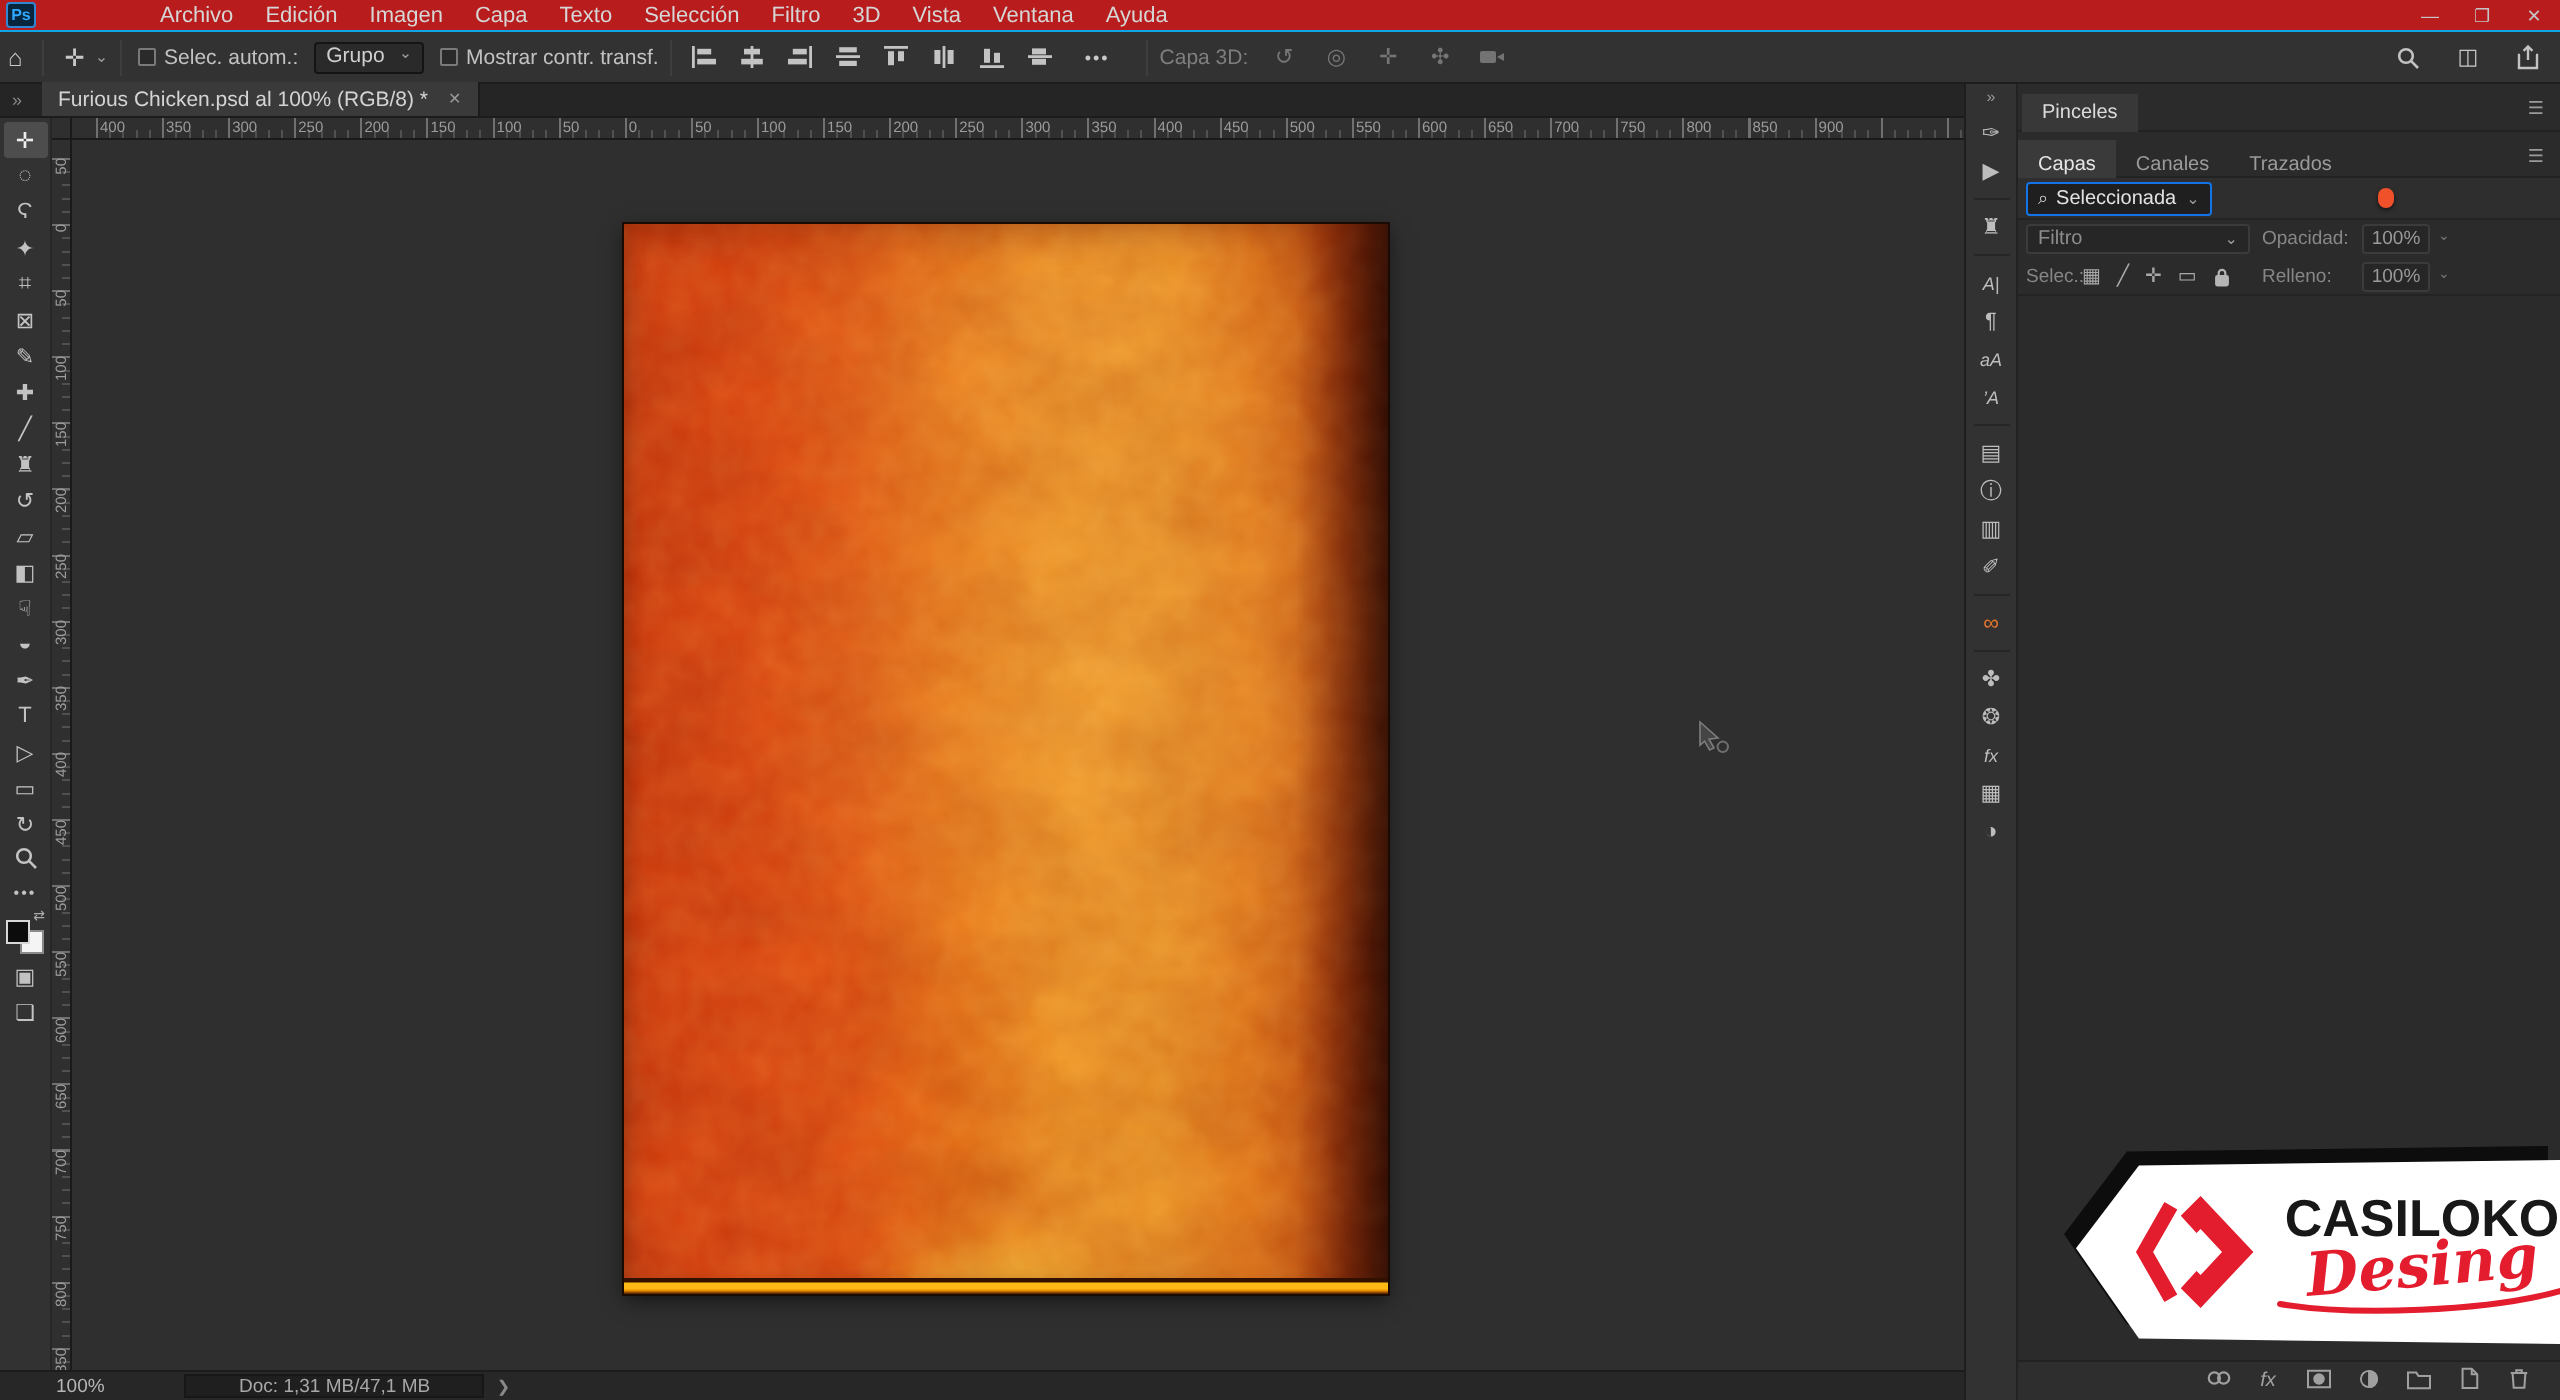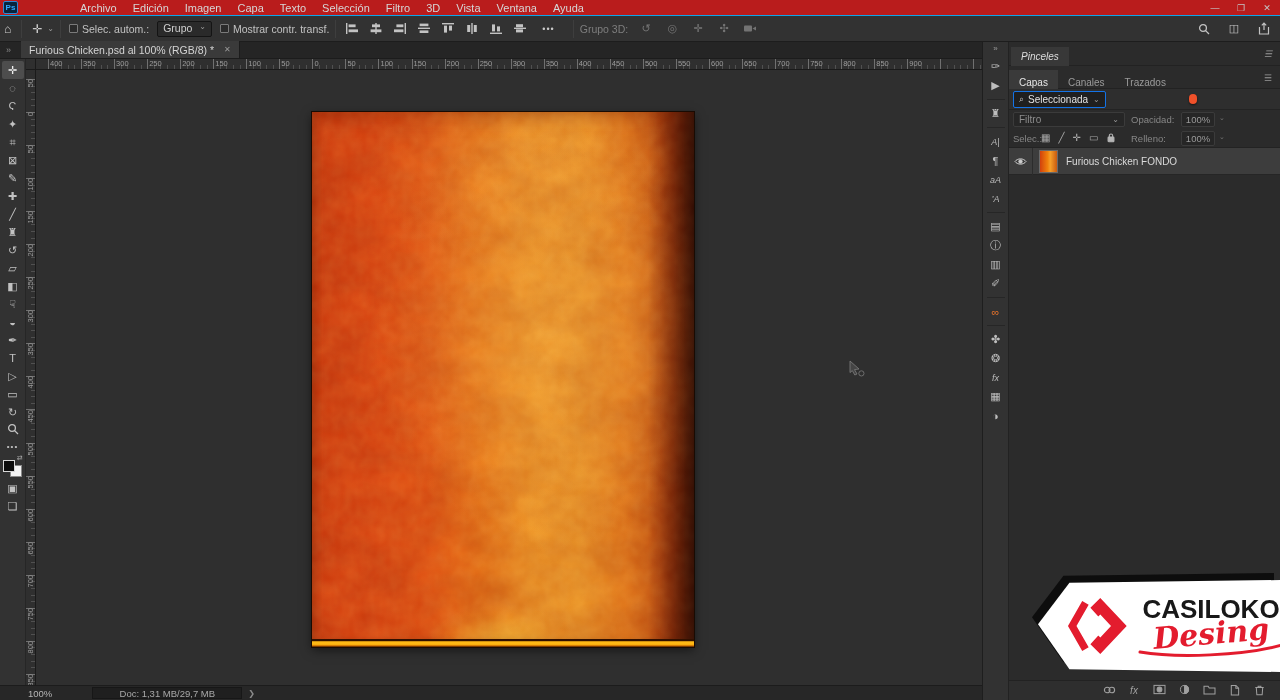--- a/index.html
+++ b/index.html
@@ -73,21 +73,21 @@
 
   
   #dock{position:absolute;left:982px;top:42px;width:298px;height:658px;background:#2b2b2b;border-left:1px solid #1e1e1e;}
   #dockstrip{position:absolute;left:0;top:0;width:26px;height:100%;background:#323232;border-right:1px solid #222;display:flex;flex-direction:column;align-items:center;}
   #dock-collapse{font-size:8px;color:#9a9a9a;padding:2px 0 4px;}
   .dock-icon{width:22px;height:17px;margin:1px 0;display:flex;align-items:center;justify-content:center;font-size:11px;color:#bdbdbd;border-radius:2px;}
   .dock-icon.small-text{font-size:9px;font-style:italic;}
   .dock-gap{width:18px;border-top:1px solid #262626;margin:4px 0;}
   #dockpanels{position:absolute;left:26px;top:0;right:0;height:100%;}
   .prow{position:absolute;left:0;right:0;}
-  #pinceles-row{top:0;height:24px;background:#2b2b2b;border-bottom:1px solid #222;font-style:italic;}
+  #pinceles-row{top:0;height:24px;background:#2b2b2b;border-bottom:1px solid #222;}
   .panel-tab{display:inline-flex;align-items:center;height:19px;margin-top:5px;margin-left:2px;padding:0 10px;font-size:10px;background:#383838;color:#dcdcdc;}
   .panel-menu{position:absolute;right:8px;top:7px;font-size:9px;color:#9a9a9a;}
   #layer-tabs-row{top:24px;height:23px;background:#2b2b2b;border-bottom:1px solid #222;}
   .ltab{display:inline-flex;align-items:center;height:19px;margin-top:4px;padding:12px 10px;font-size:10px;color:#9b9b9b;}
   .ltab.active{background:#3a3a3a;color:#e6e6e6;}
   #filter-row{top:47px;height:21px;background:#2e2e2e;border-bottom:1px solid #232323;}
   #filter-select{position:absolute;left:4px;top:2px;height:17px;display:inline-flex;align-items:center;gap:4px;background:#1f1f1f;border:1px solid #1473e6;border-radius:2px;padding:0 5px;font-size:10px;color:#e2e2e2;}
   #filter-select .sicon{font-size:9px;color:#cfcfcf;}
   #filter-dot{position:absolute;left:180px;top:5px;width:8px;height:10px;border-radius:4px;background:#f0512a;box-shadow:0 1px 2px rgba(0,0,0,.6);}
   #blend-row{top:68px;height:19px;background:#2b2b2b;}
@@ -226,21 +226,21 @@
             <svg width="14" height="13" viewBox="0 0 14 13" fill="#c3c3c3" stroke="none">
               <rect x="1" y="5.6" width="12" height="1.4"></rect>
               <rect x="3" y="2.2" width="7" height="3"></rect>
               <rect x="3" y="7.4" width="7" height="3"></rect>
             </svg>
           </span>
         </span>
       </span>
     <span class="ob-icon" style="font-size:9px;letter-spacing:1px;margin:0 8px;">•••</span>
     <span class="ob-sep"></span>
-    <span class="ob-label dim">Grupo 3D:</span>
+    <span class="ob-label dim">Capa 3D:</span>
     <span id="modo3d-icons" style="display:inline-flex;gap:6px;margin-left:8px;">
         <span class="obtn">
           <span>↺</span>
         </span>
         <span class="obtn">
           <span>◎</span>
         </span>
         <span class="obtn">
           <span>✛</span>
         </span>
@@ -550,32 +550,20 @@
                   <rect x="2.5" y="6" width="7" height="5.5" rx="0.8" fill="#b5b5b5"></rect>
                   <path d="M4 6 V4.2 a2 2 0 0 1 4 0 V6"></path>
                 </svg>
               </span>
             </span>
           </span>
         <span class="mini-label" style="left:122px;">Relleno:</span>
         <span class="mini-value" style="left:172px;">100%</span>
         <span class="mini-chev" style="left:210px;">⌄</span>
       </div>
-      <div class="prow" id="layer-list">
-          <div class="layer-row">
-            <span class="eye-box">
-              <svg width="13" height="9" viewBox="0 0 13 9" fill="none" stroke="#cdcdcd" stroke-width="1">
-                <path d="M1 4.5 C3.4 1 9.6 1 12 4.5 C9.6 8 3.4 8 1 4.5 Z"></path>
-                <circle cx="6.5" cy="4.5" r="1.7" fill="#cdcdcd"></circle>
-              </svg>
-            </span>
-            <span class="layer-thumb"></span>
-            <span class="layer-name">Furious Chicken FONDO</span>
-          </div>
-        </div>
       <div class="prow" id="layers-bottom">
           <span class="bic">
             <span><svg width="13" height="10" viewBox="0 0 14 10" fill="none" stroke="#a0a0a0" stroke-width="1.2">
                 <circle cx="4.5" cy="5" r="3"></circle>
                 <circle cx="9.5" cy="5" r="3"></circle>
               </svg></span>
           </span>
           <span class="bic">
             <span>fx</span>
           </span>
@@ -607,21 +595,21 @@
                 <path d="M2.5 3.8 h7 l-.6 8 H3.1 Z"></path>
                 <path d="M1.5 3.8 h9 M4.5 3.8 V2.3 h3 v1.5"></path>
               </svg></span>
           </span>
         </div>
     </div>
   </div>
 
   <div id="statusbar">
     <span id="status-zoom">100%</span>
-    <span id="status-doc">Doc: 1,31 MB/29,7 MB</span>
+    <span id="status-doc">Doc: 1,31 MB/47,1 MB</span>
     <span id="status-chev">❯</span>
   </div>
 
   <div id="watermark">
     <div class="wm-shape" id="wm-shadow"></div>
     <div class="wm-shape" id="wm-ribbon">
       <svg id="wm-logo" width="66" height="66" viewBox="0 0 80 80">
         <path d="M26 12 L10 40 L26 68" stroke="#e31c2e" stroke-width="9" fill="none"></path>
         <polygon points="44,6 76,40 44,74 32,62 52,40 32,18" fill="#e31c2e"></polygon>
         <polygon points="44,26 57,40 44,54 40,50 49,40 40,30" fill="#ffffff"></polygon>

